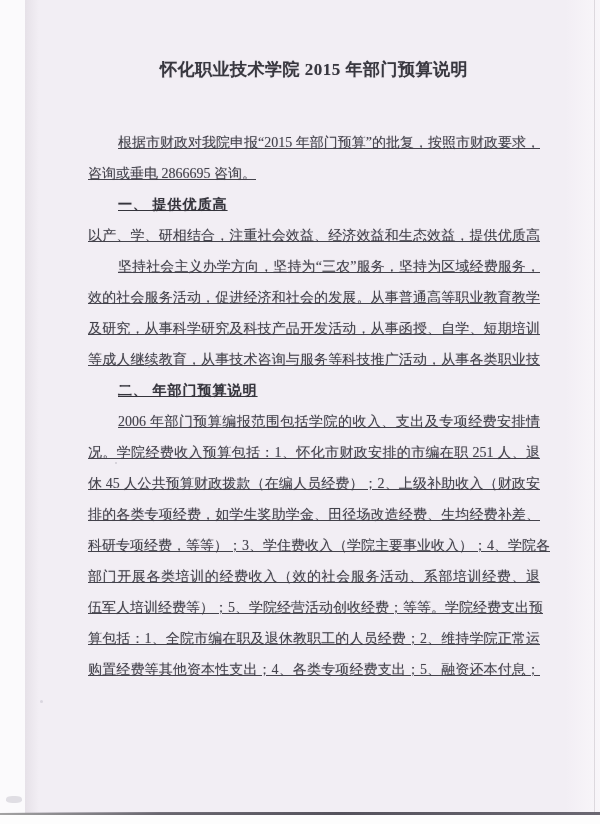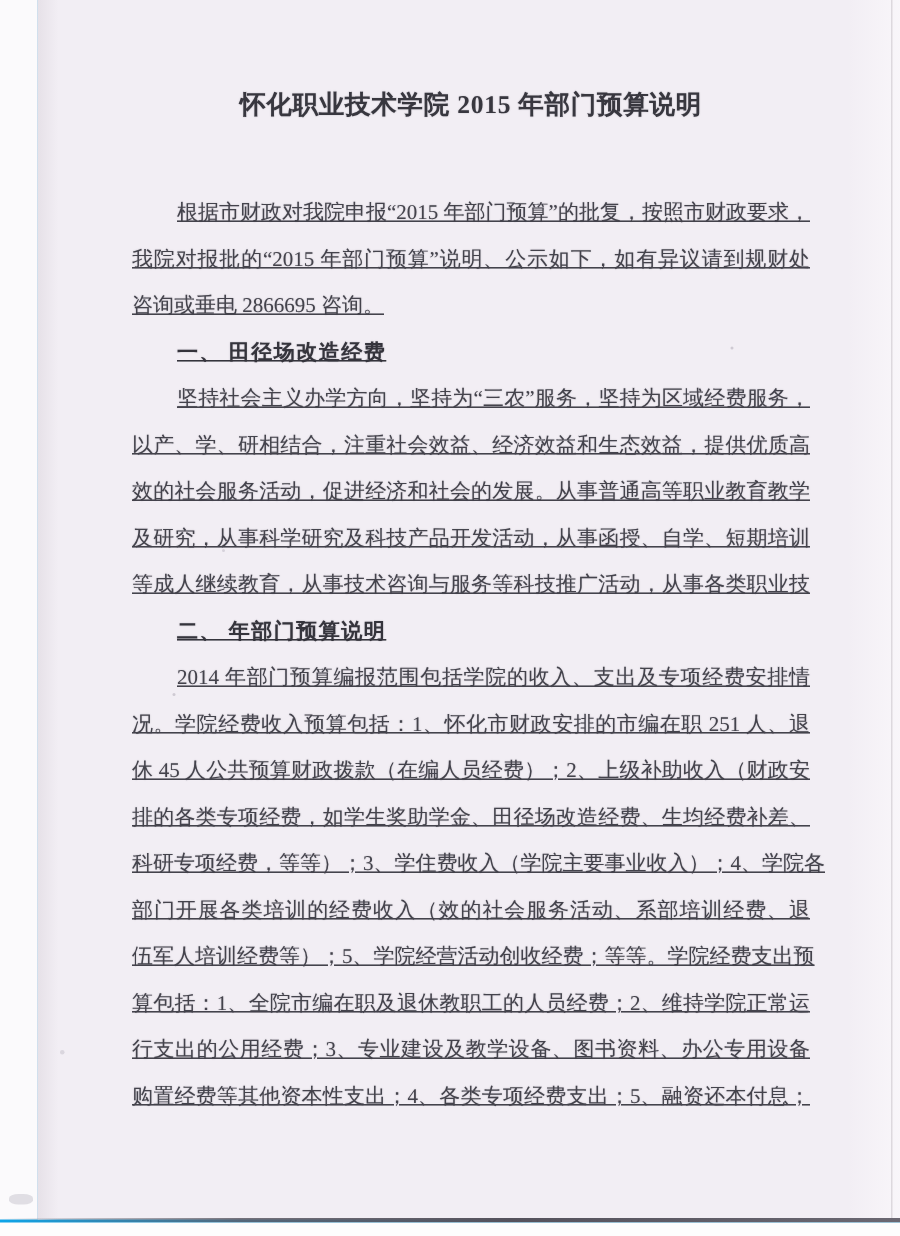--- a/index.html
+++ b/index.html
@@ -1,21 +1,21 @@
 <!DOCTYPE html>
 <html><head>
 <meta charset="utf-8">
 <style>
   html, body { margin: 0; padding: 0; background: #ffffff; }
   .viewport {
     position: relative;
     width: 600px;
     height: 824px;
     overflow: hidden;
-    background: #0ea5e9;
+    background: #a3a3a3;
     font-family: "Liberation Serif", "DejaVu Serif", serif;
   }
   
   .paper {
     position: absolute;
     left: 25px; top: 0;
     width: 575px; height: 813px;
     background:
       linear-gradient(90deg, #e6e1e8 0px, rgba(243,239,245,0) 14px),
       linear-gradient(90deg, rgba(243,239,245,0) 540px, rgba(250,248,251,0.8) 575px),
@@ -109,38 +109,36 @@
 <body>
 
 <div class="viewport">
   <div class="left-strip"></div>
   <div class="paper"></div>
 
   <div class="content">
     <div class="doc-title">怀化职业技术学院 2015 年部门预算说明</div>
     <div class="body-lines" id="body-lines">
         <div class="line indent justify">根据市财政对我院申报“2015 年部门预算”的批复，按照市财政要求，</div>
-        <div class="line justify">我院对报批的“2015 年部门预算”说明、公示如下，如有异议请到规财处</div>
         <div class="line">咨询或垂电 2866695 咨询。</div>
-        <div class="line heading">一、 田径场改造经费</div>
+        <div class="line heading">一、 提供优质高</div>
+        <div class="line justify">以产、学、研相结合，注重社会效益、经济效益和生态效益，提供优质高</div>
         <div class="line indent justify">坚持社会主义办学方向，坚持为“三农”服务，坚持为区域经费服务，</div>
-        <div class="line justify">以产、学、研相结合，注重社会效益、经济效益和生态效益，提供优质高</div>
         <div class="line justify">效的社会服务活动，促进经济和社会的发展。从事普通高等职业教育教学</div>
         <div class="line justify">及研究，从事科学研究及科技产品开发活动，从事函授、自学、短期培训</div>
         <div class="line justify">等成人继续教育，从事技术咨询与服务等科技推广活动，从事各类职业技</div>
         <div class="line heading">二、 年部门预算说明</div>
-        <div class="line indent justify">2014 年部门预算编报范围包括学院的收入、支出及专项经费安排情</div>
+        <div class="line indent justify">2006 年部门预算编报范围包括学院的收入、支出及专项经费安排情</div>
         <div class="line justify">况。学院经费收入预算包括：1、怀化市财政安排的市编在职 251 人、退</div>
         <div class="line justify">休 45 人公共预算财政拨款（在编人员经费）；2、上级补助收入（财政安</div>
         <div class="line justify">排的各类专项经费，如学生奖助学金、田径场改造经费、生均经费补差、</div>
         <div class="line justify">科研专项经费，等等）；3、学住费收入（学院主要事业收入）；4、学院各</div>
         <div class="line justify">部门开展各类培训的经费收入（效的社会服务活动、系部培训经费、退</div>
         <div class="line justify">伍军人培训经费等）；5、学院经营活动创收经费；等等。学院经费支出预</div>
         <div class="line justify">算包括：1、全院市编在职及退休教职工的人员经费；2、维持学院正常运</div>
-        <div class="line justify">行支出的公用经费；3、专业建设及教学设备、图书资料、办公专用设备</div>
         <div class="line justify">购置经费等其他资本性支出；4、各类专项经费支出；5、融资还本付息；</div>
       </div>
   </div>
 
   <div class="speck s1"></div>
   <div class="speck s2"></div>
   <div class="speck s3"></div>
   <div class="speck s4"></div>
   <div class="speck s5"></div>
   <div class="speck s6"></div>

